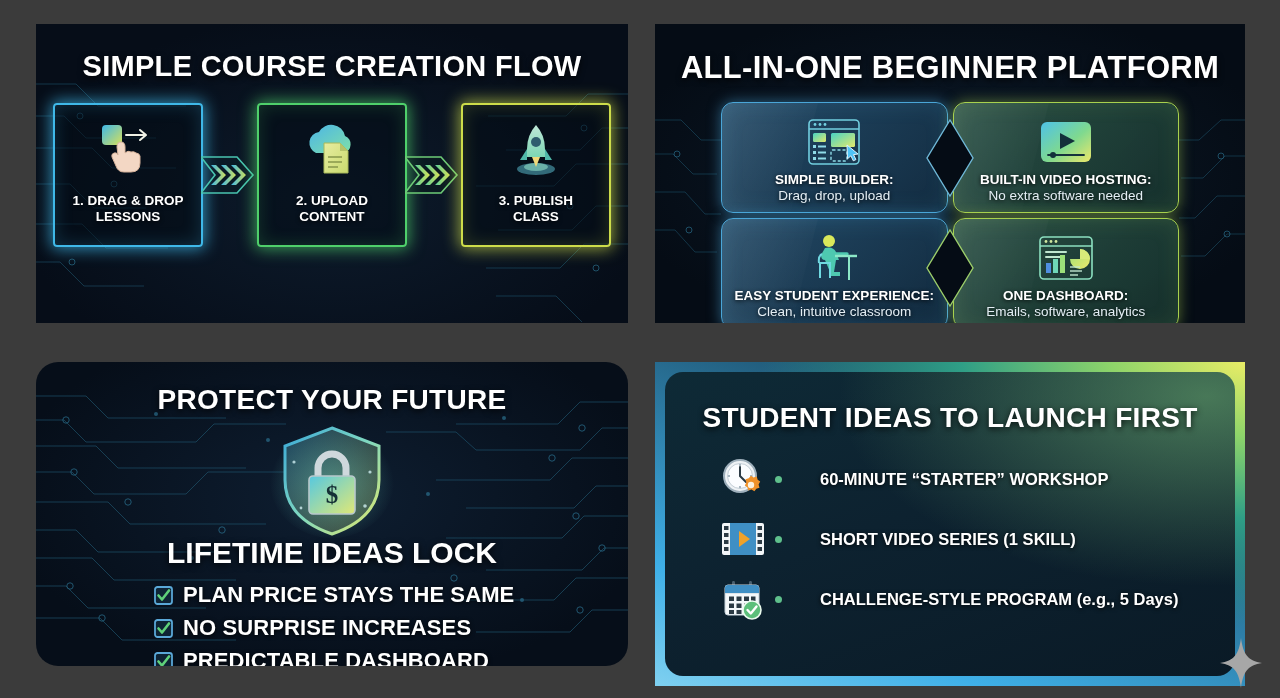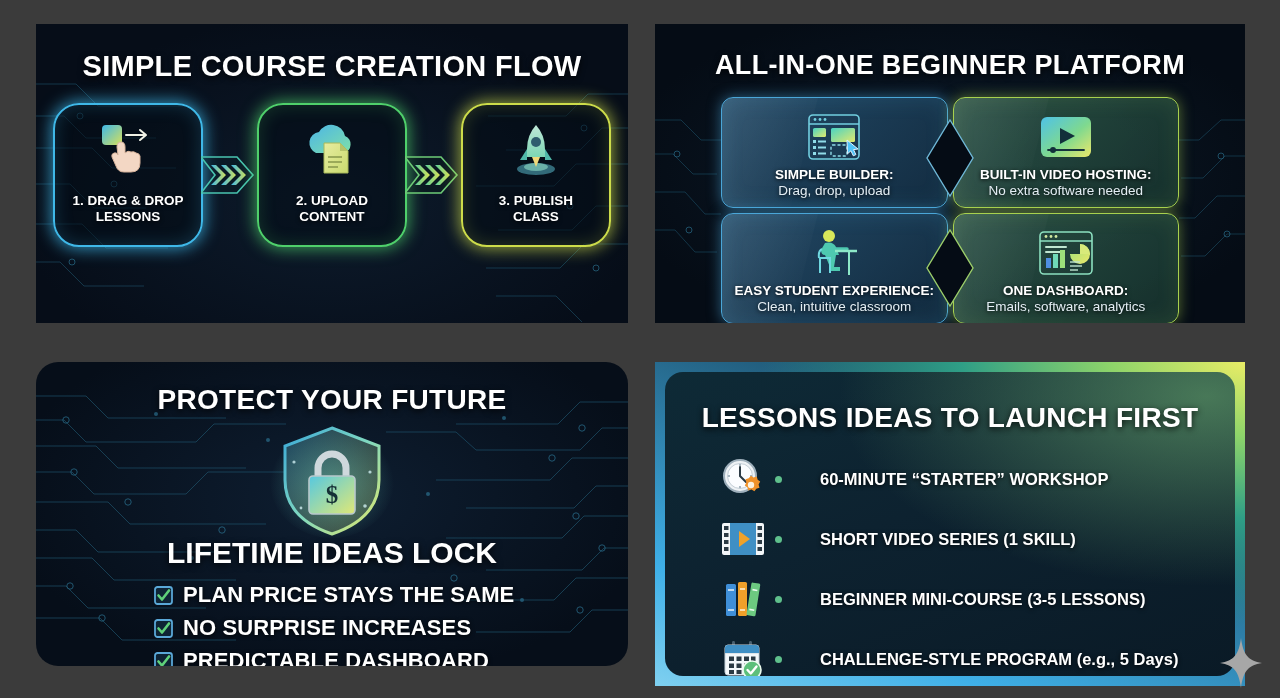--- a/index.html
+++ b/index.html
@@ -46,39 +46,39 @@
   #panel-flow { background: radial-gradient(ellipse at 50% 60%, #0d1b2c 0%, #060d18 75%); }
   #panel-flow .p-title { font-size: 29px; margin-top: 26px; }
   .flow-row {
     position: relative; z-index: 4;
     display: flex; align-items: center; justify-content: center;
     margin-top: 20px;
   }
   .flow-step {
     position: relative;
     width: 150px; height: 144px;
-    border-radius: 26px;
+    border-radius: 4px;
     display: flex; flex-direction: column;
     align-items: center; justify-content: flex-start;
     padding-top: 14px;
     background: rgba(4,12,22,.55);
   }
   .flow-step.s1 { border: 2px solid #3fb8e8; box-shadow: 0 0 16px 2px rgba(63,184,232,.75), inset 0 0 18px rgba(63,184,232,.22); }
   .flow-step.s2 { border: 2px solid #4fd06b; box-shadow: 0 0 16px 2px rgba(79,208,107,.7),  inset 0 0 18px rgba(79,208,107,.20); }
   .flow-step.s3 { border: 2px solid #cddc4a; box-shadow: 0 0 16px 2px rgba(205,220,74,.7),  inset 0 0 18px rgba(205,220,74,.20); }
   .flow-icon { height: 62px; display:flex; align-items:center; justify-content:center; }
   .flow-label {
     color:#fff; font-size: 13.5px; font-weight: bold; text-align:center;
     line-height: 1.18; margin-top: 12px; text-shadow: 0 1px 4px rgba(0,0,0,.9);
   }
   .connector { width: 58px; height: 56px; position: relative; margin: 0 -2px; }
 
   
   #panel-platform { background: radial-gradient(ellipse at 50% 50%, #0c1a29 0%, #050c15 80%); }
-  #panel-platform .p-title { font-size: 27px; margin-top: 26px; }
+  #panel-platform .p-title { font-size: 31px; margin-top: 26px; }
   .grid2 {
     position: relative; z-index: 4;
     display: grid; grid-template-columns: 1fr 1fr;
     gap: 5px; padding: 16px 66px 0 66px;
   }
   .fcard {
     position: relative;
     height: 111px;
     padding: 8px 10px 9px;
     display: flex; flex-direction: column;
@@ -544,21 +544,21 @@
     </div>
   </div>
 
   <div class="panel" id="panel-ideas">
     <div class="ideas-glow" style="
         background:
           radial-gradient(ellipse at 100% 0%, #e8ec66 0%, #8ed46a 16%, #2f9e86 34%, rgba(20,70,80,0) 58%),
           linear-gradient(200deg, rgba(60,180,230,.05) 0%, #3fb0e8 78%, #7fd0f0 100%);
     "></div>
     <div class="ideas-inner">
-      <div class="p-title">LESSONS IDEAS TO LAUNCH FIRST</div>
+      <div class="p-title">STUDENT IDEAS TO LAUNCH FIRST</div>
 
       <div class="idea-list">
 
         <div class="idea-item">
           <div class="idea-ico">
             <svg width="46" height="44" viewBox="0 0 46 44">
               <circle cx="20" cy="19" r="16" fill="#eef2f5" stroke="#9fb0bc" stroke-width="2"></circle>
               <circle cx="20" cy="19" r="12.5" fill="#fbfdff" stroke="#c3ced6" stroke-width="1"></circle>
               <path d="M20 10 V19 L26 25" stroke="#2b3a44" stroke-width="2" fill="none" stroke-linecap="round"></path>
               <g fill="#8fa2ae">
@@ -592,45 +592,20 @@
                 <rect x="37.5" y="21" width="4.5" height="4"></rect>
                   <rect x="37.5" y="28" width="4.5" height="4"></rect>
               </g>
               <path d="M19 12 L30 20 L19 28 Z" fill="#f0a22a"></path>
             </svg>
           </div>
           <div class="idea-dot"></div>
           <div class="idea-text">SHORT VIDEO SERIES (1 SKILL)</div>
         </div>
 
-        <div class="idea-item">
-          <div class="idea-ico">
-            <svg width="46" height="42" viewBox="0 0 46 42">
-              <rect x="6" y="6" width="10" height="32" rx="1.5" fill="#3f8fd8"></rect>
-              <g stroke="#e8f2fa" stroke-width="1.6">
-                  <path d="M8 12 h6"></path>
-                  <path d="M8 32 h6"></path>
-                </g>
-              <rect x="18" y="4" width="9" height="34" rx="1.5" fill="#f0a02a"></rect>
-              <g stroke="#fff3dd" stroke-width="1.6">
-                  <path d="M20 11 h5"></path>
-                  <path d="M20 32 h5"></path>
-                </g>
-              <g transform="rotate(9 34 21)">
-                <rect x="29" y="5" width="9" height="33" rx="1.5" fill="#6cc980"></rect>
-                <g stroke="#e9fbee" stroke-width="1.6">
-                    <path d="M31 12 h5"></path>
-                    <path d="M31 32 h5"></path>
-                  </g>
-              </g>
-            </svg>
-          </div>
-          <div class="idea-dot"></div>
-          <div class="idea-text">BEGINNER MINI-COURSE (3-5 LESSONS)</div>
-        </div>
 
         <div class="idea-item">
           <div class="idea-ico">
             <svg width="46" height="44" viewBox="0 0 46 44">
               <rect x="12" y="4" width="3" height="7" rx="1.4" fill="#4a6070"></rect>
               <rect x="29" y="4" width="3" height="7" rx="1.4" fill="#4a6070"></rect>
               <rect x="5" y="8" width="34" height="30" rx="3" fill="#f4f8fa" stroke="#c6d2da" stroke-width="1"></rect>
               <path d="M5 16 h34" stroke="#c6d2da" stroke-width="1"></path>
               <path d="M5 11 a3 3 0 0 1 3-3 h28 a3 3 0 0 1 3 3 v5 H5z" fill="#3f8fc4"></path>
               <g fill="#2b3a44">

